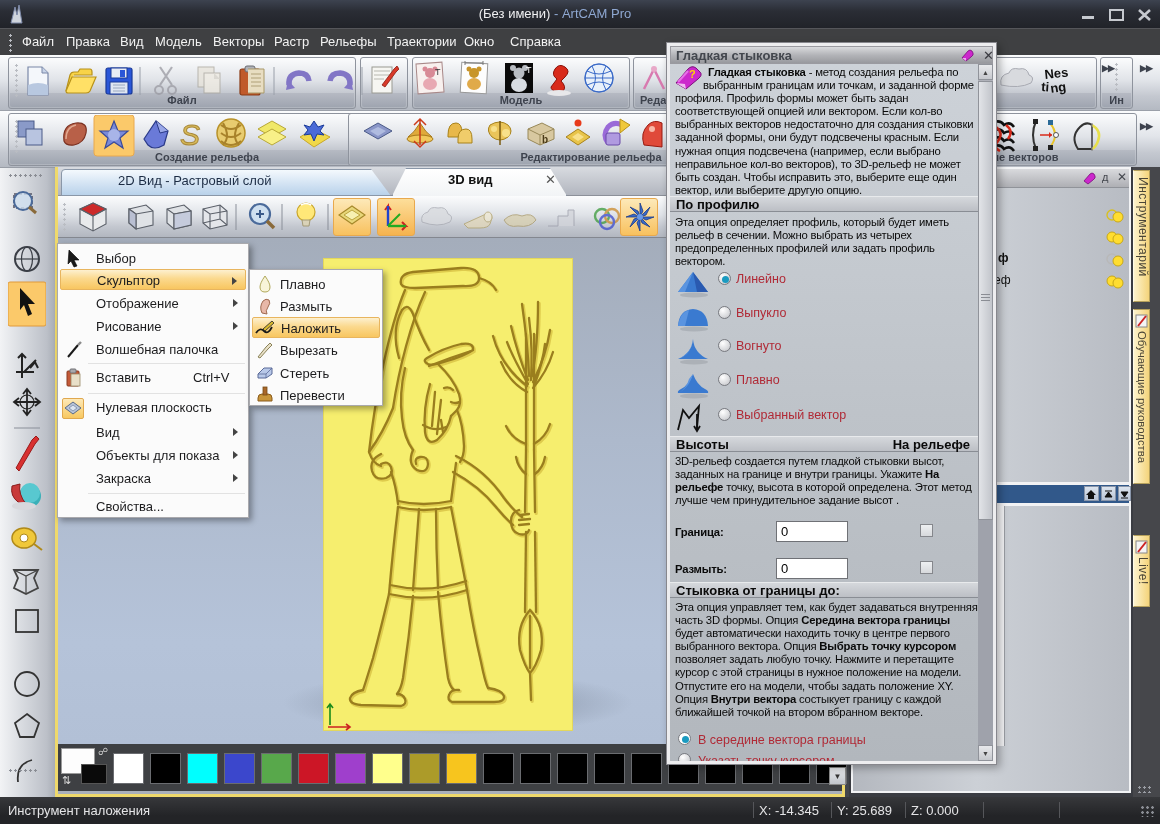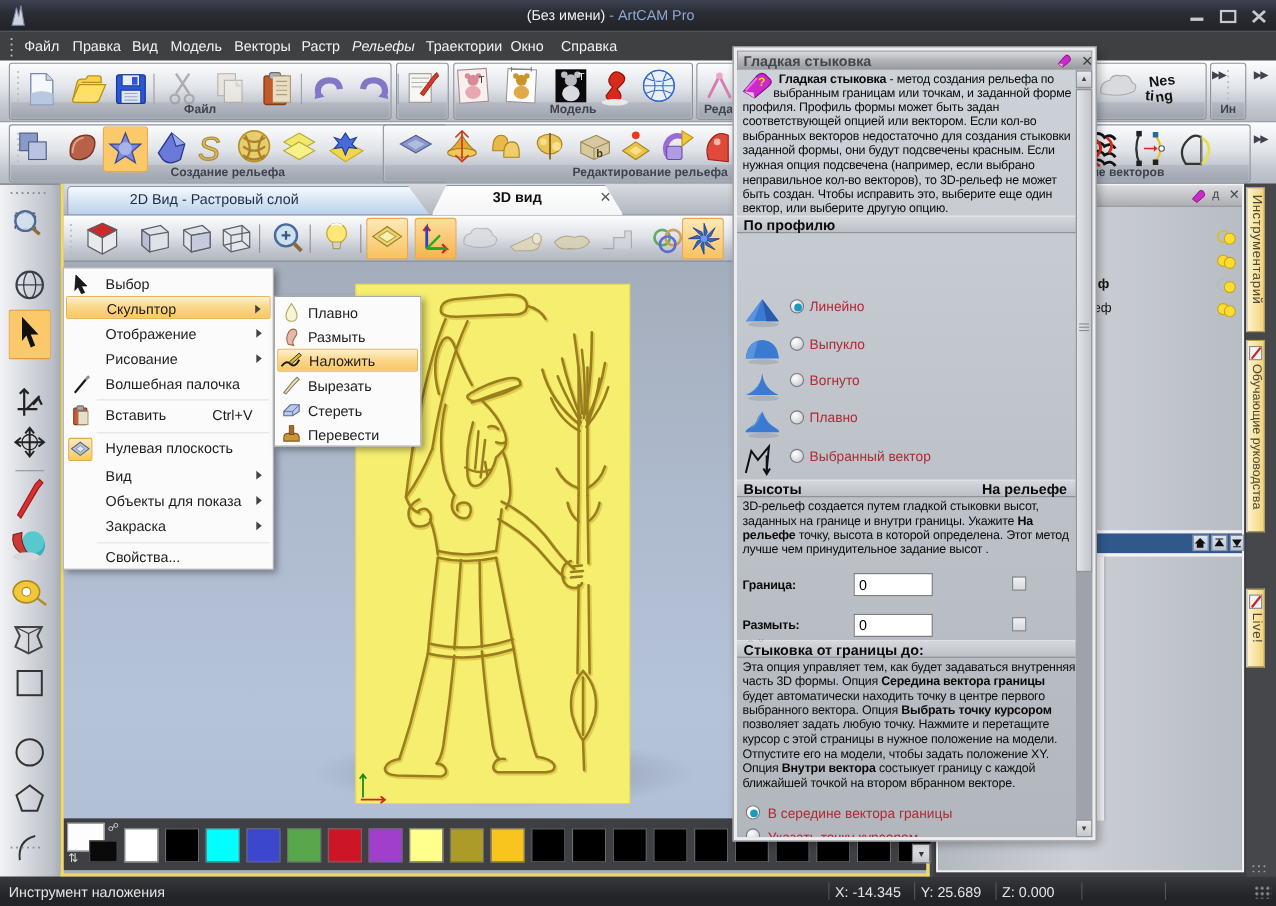--- a/index.html
+++ b/index.html
@@ -68,21 +68,21 @@
     <path d="M4 20 L8 4 L10 12 L12 2 L15 20 Z" fill="#cfd4dc" stroke="#7d89a8" stroke-width="1"></path>
   </svg>
 <div class="abs" id="menubar">
   <div class="abs vgrip" style="left:8px;top:4px;height:19px;"></div>
   <span class="mi" style="left:22px;">Файл</span>
   <span class="mi" style="left:66px;">Правка</span>
   <span class="mi" style="left:120px;">Вид</span>
   <span class="mi" style="left:155px;">Модель</span>
   <span class="mi" style="left:213px;">Векторы</span>
   <span class="mi" style="left:274px;">Растр</span>
-  <span class="mi" style="left:320px;font-style:italic;">Рельефы</span>
+  <span class="mi" style="left:320px;">Рельефы</span>
   <span class="mi" style="left:387px;">Траектории</span>
   <span class="mi" style="left:464px;">Окно</span>
   <span class="mi" style="left:510px;">Справка</span>
 </div>
 <div class="abs tbrow" id="row1">
   <div class="tgroup" style="left:8px;width:348px;">
       <div class="tlabel">Файл</div>
     </div>
   <div class="tgroup" style="left:360px;width:48px;">
       <div class="tlabel"></div>
@@ -784,20 +784,21 @@
     <span style="position:absolute;left:312px;top:0px;font-weight:normal;color:#3a3a40;font-size:13px;">✕</span></div>
   <div class="abs" id="hpbody">
    <svg style="position:absolute;left:2px;top:1px;" width="32" height="26" viewBox="0 0 32 26">
         <path d="M4,18 L16,4 Q20,0 24,3 L28,7 Q31,10 26,14 L14,24 Z" fill="#cc28cc" stroke="#7a107a" stroke-width="1"></path>
         <path d="M4,18 L14,24 L13,19 Z" fill="#f0b8f0"></path>
         <path d="M6,17 L16,6" stroke="#e870e8" stroke-width="2" fill="none"></path>
         <text x="17" y="13" font-size="11" fill="#ffd700" font-weight="bold">?</text>
       </svg>
    <div class="hp-p" style="top:2px;"><span style="float:left;width:28px;height:26px;"></span><span style="display:inline-block;width:5px;"></span><b>Гладкая стыковка</b> - метод создания рельефа по выбранным границам или точкам, и заданной форме профиля. Профиль формы может быть задан соответствующей опцией или вектором. Если кол-во выбранных векторов недостаточно для создания стыковки заданной формы, они будут подсвечены красным. Если нужная опция подсвечена (например, если выбрано неправильное кол-во векторов), то 3D-рельеф не может быть создан. Чтобы исправить это, выберите еще один вектор, или выберите другую опцию.</div>
    <div class="hphead" style="top:132px;"><span style="padding-left:6px;">По профилю</span></div>
+   <div class="hp-p" style="top:152px;">Эта опция определяет профиль, который будет иметь рельеф в сечении. Можно выбрать из четырех предопределенных профилей или задать профиль вектором.</div>
    <svg style="position:absolute;left:5px;top:206px;" width="36" height="28" viewBox="0 0 36 28">
         <ellipse cx="19" cy="25" rx="14" ry="2.5" fill="#9aa0a8" opacity="0.55"></ellipse>
         <path d="M18,2 L33,22 L3,22 Z" fill="#3a7ad0"></path>
         <path d="M18,2 L10,22 L3,22 Z" fill="#5a94e0"></path>
         <path d="M18,2 L22,22 L33,22 Z" fill="#2a5ab0"></path>
       </svg>
    <div class="radio" style="left:48px;top:208px;">
         <div style="position:absolute;left:3px;top:3px;width:7px;height:7px;border-radius:50%;background:#1a9ac0;"></div>
       </div>
    <div class="redopt abs" style="left:66px;top:208px;">Линейно</div>

